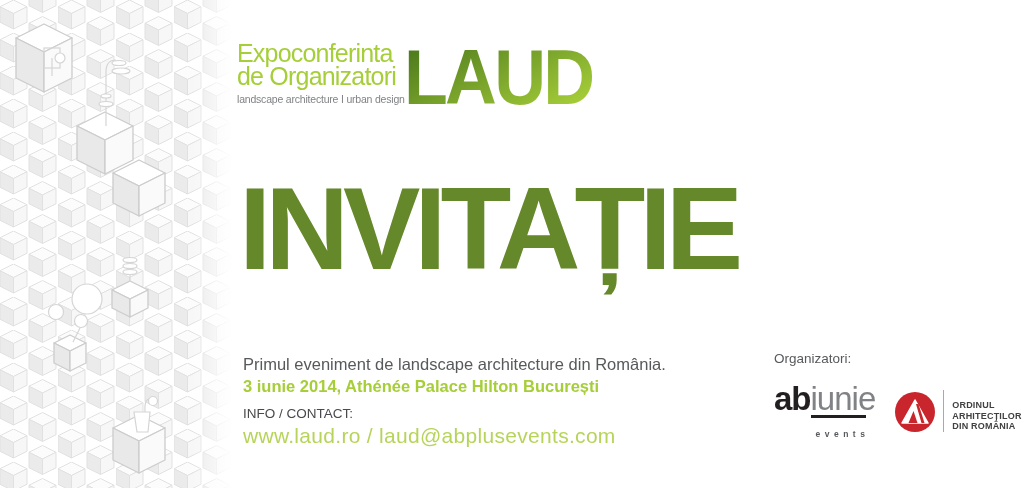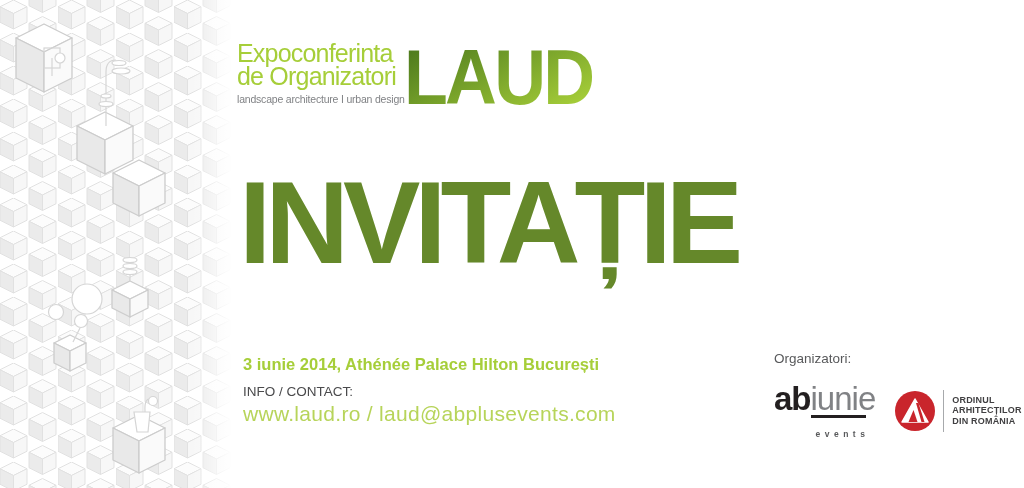--- a/index.html
+++ b/index.html
@@ -43,21 +43,21 @@
     transform-origin: left top;
     background-image: linear-gradient(155deg, var(--green-deep, #4a771c) 5%, var(--green-bright, #a6ce39) 90%);
     -webkit-background-clip: text;
     background-clip: text;
     color: transparent;
   }
 
   
   .title {
     position: absolute;
-    left: 239px; top: 165px;
+    left: 239px; top: 171px;
     margin: 0;
     font-size: 116px;
     font-weight: 700;
     line-height: 1;
     letter-spacing: -6px;
     color: var(--green-title, #65882a);
     white-space: nowrap;
   }
 
   
@@ -104,21 +104,21 @@
     border-top: 3px solid var(--abplus-ink, #231f20);
     padding-top: 11px;
     text-align: center;
     font-size: 8.5px;
     font-weight: 700;
     letter-spacing: 4.5px;
     text-indent: 4.5px; 
     color: var(--text-dark, #58595b);
   }
 
-  .oar { display: flex; align-items: center; gap: 8px; }
+  .oar { display: flex; align-items: flex-end; gap: 8px; }
   .oar-badge { width: 40px; height: 40px; flex: 0 0 auto; }
   .oar-divider { width: 1px; height: 42px; background: #a7a9ac; }
   .oar-text {
     font-size: 9px;
     font-weight: 700;
     line-height: 10.5px;
     letter-spacing: 0.2px;
     color: var(--oar-ink, #414042);
     white-space: nowrap;
   }
@@ -223,20 +223,21 @@
   <header class="brand">
     <div class="brand-line">Expoconferinta</div>
     <div class="brand-line">de Organizatori</div>
     <div class="brand-tagline">landscape architecture I urban design</div>
   </header>
   <div class="laud">LAUD</div>
 
   <h1 class="title">INVITAȚIE</h1>
 
   <section class="info">
+    <p class="desc">Primul eveniment de landscape architecture din România.</p>
     <p class="date">3 iunie 2014, Athénée Palace Hilton București</p>
     <p class="contact-label">INFO / CONTACT:</p>
     <p class="contact">www.laud.ro / laud@abplusevents.com</p>
   </section>
 
   <aside class="organizers">
     <div class="org-label">Organizatori:</div>
     <div class="org-logos">
 
       <div class="abplus">

